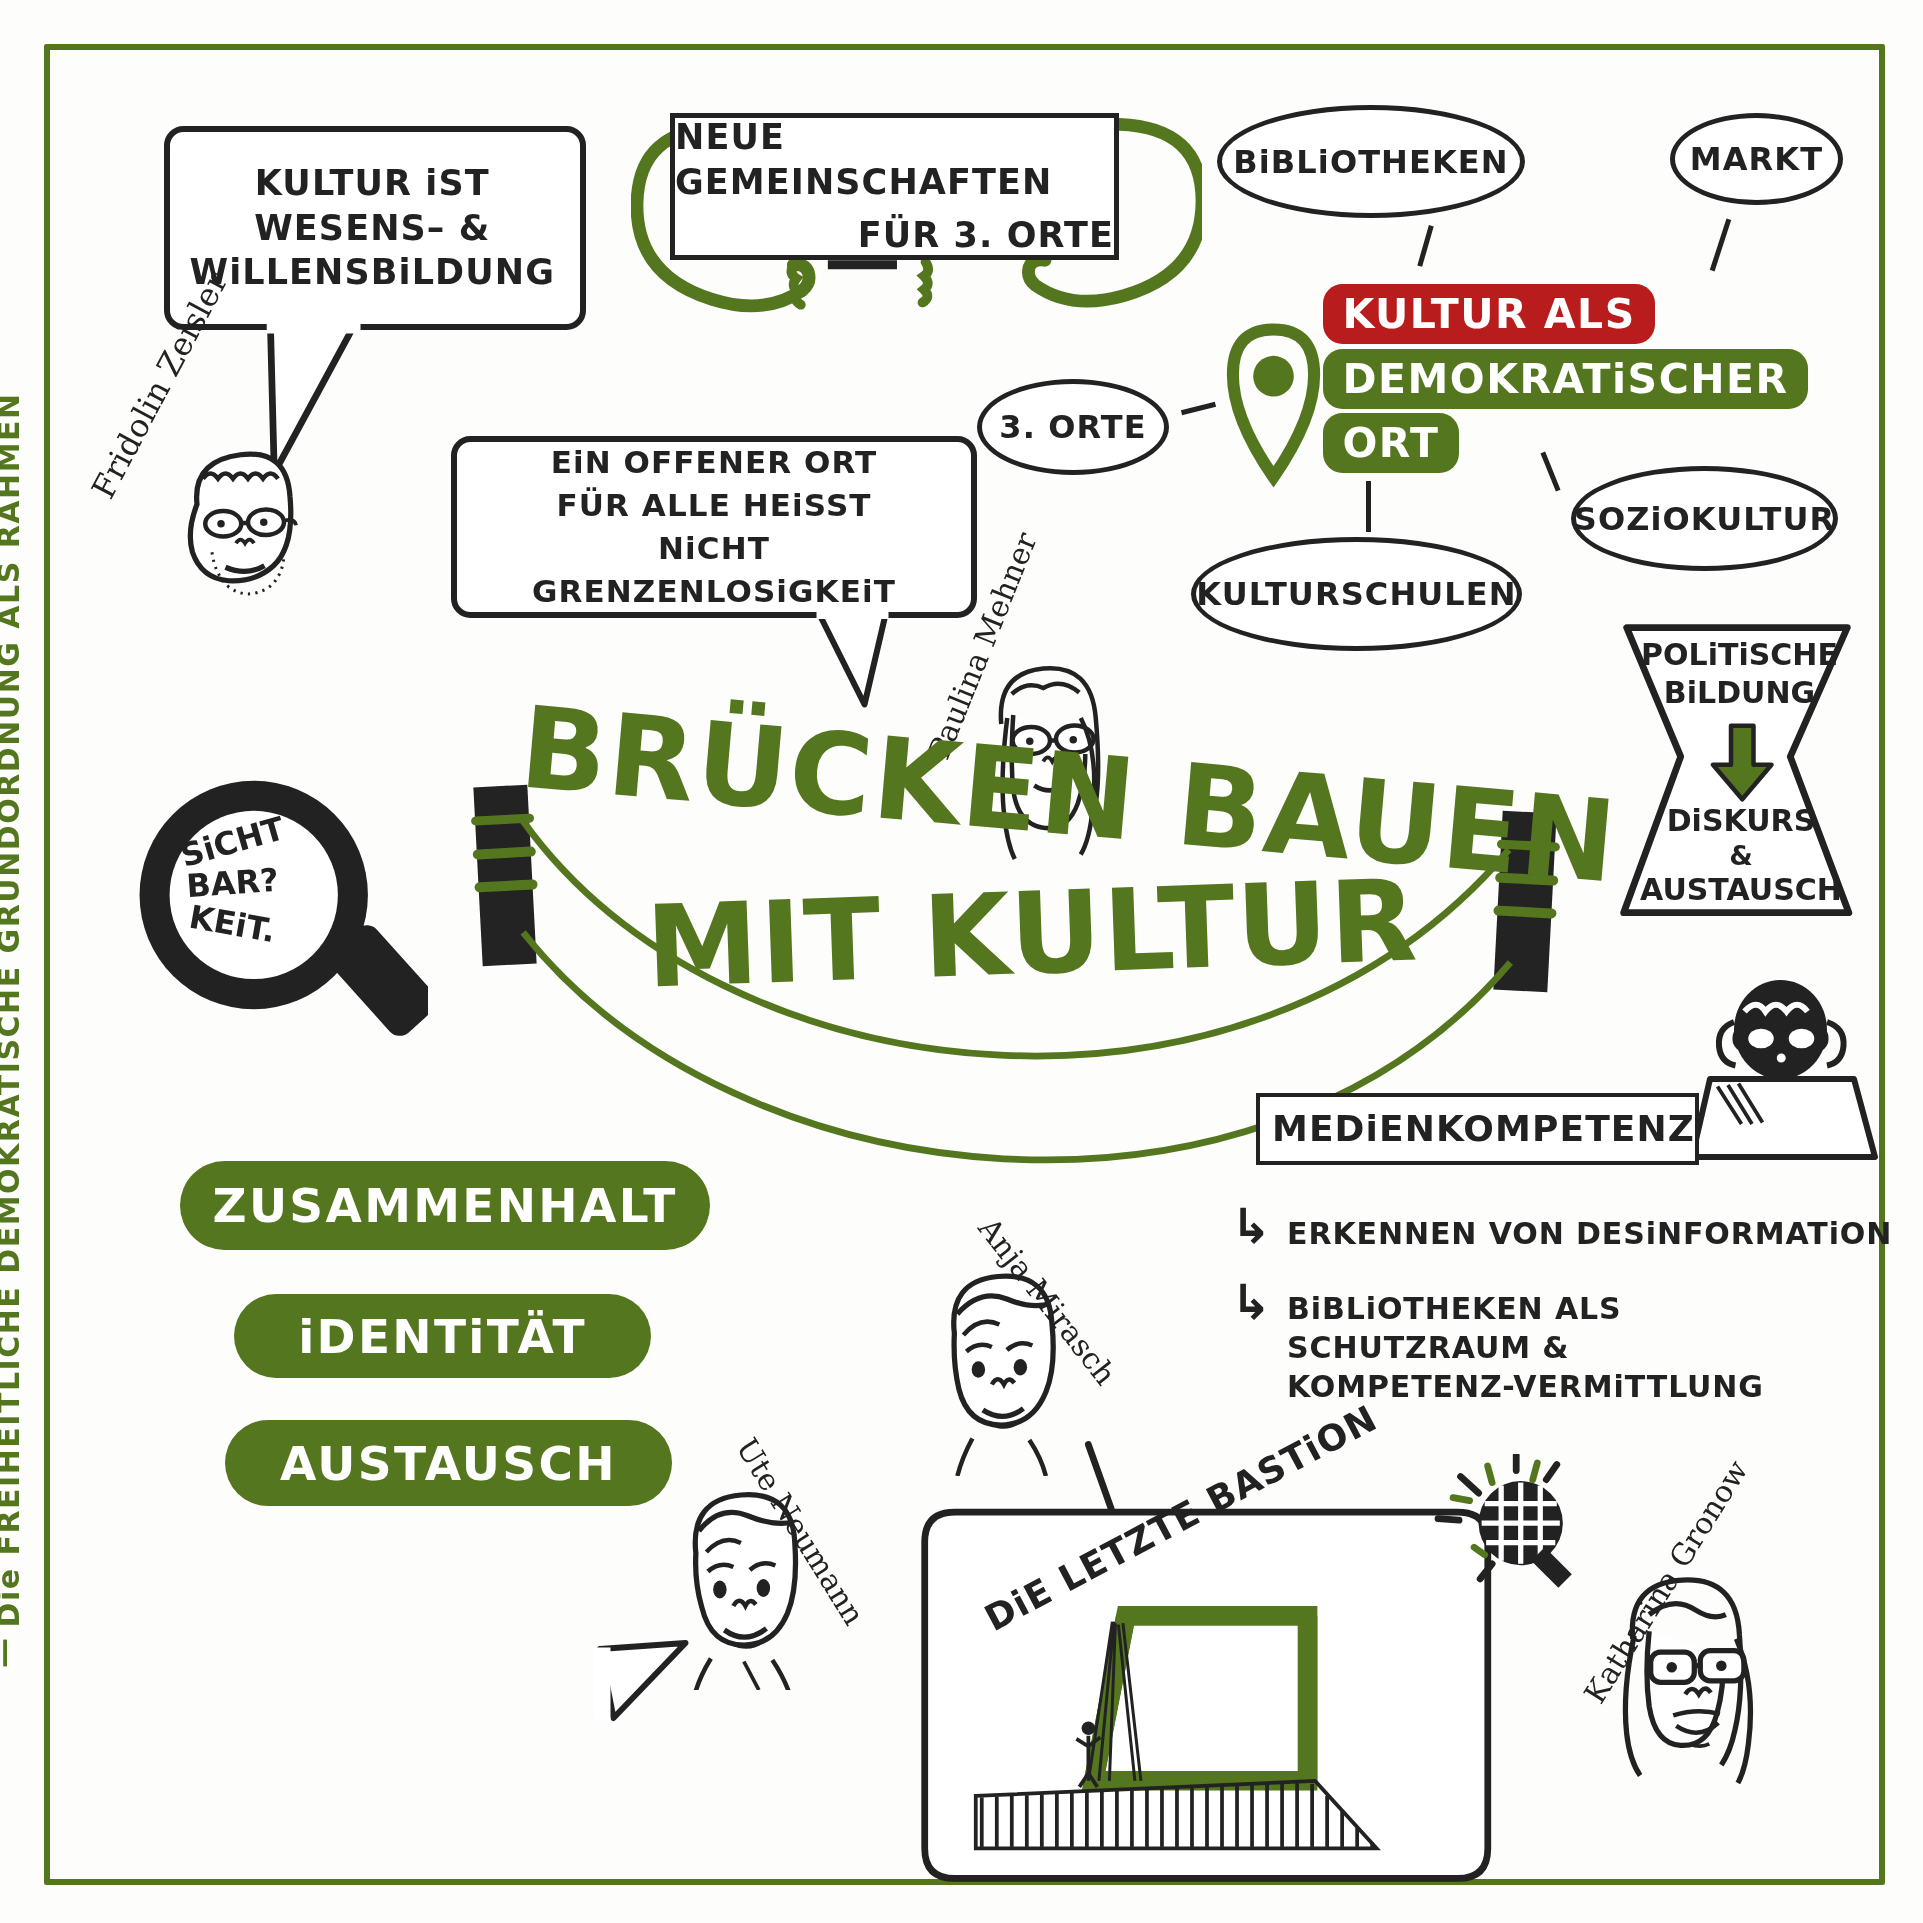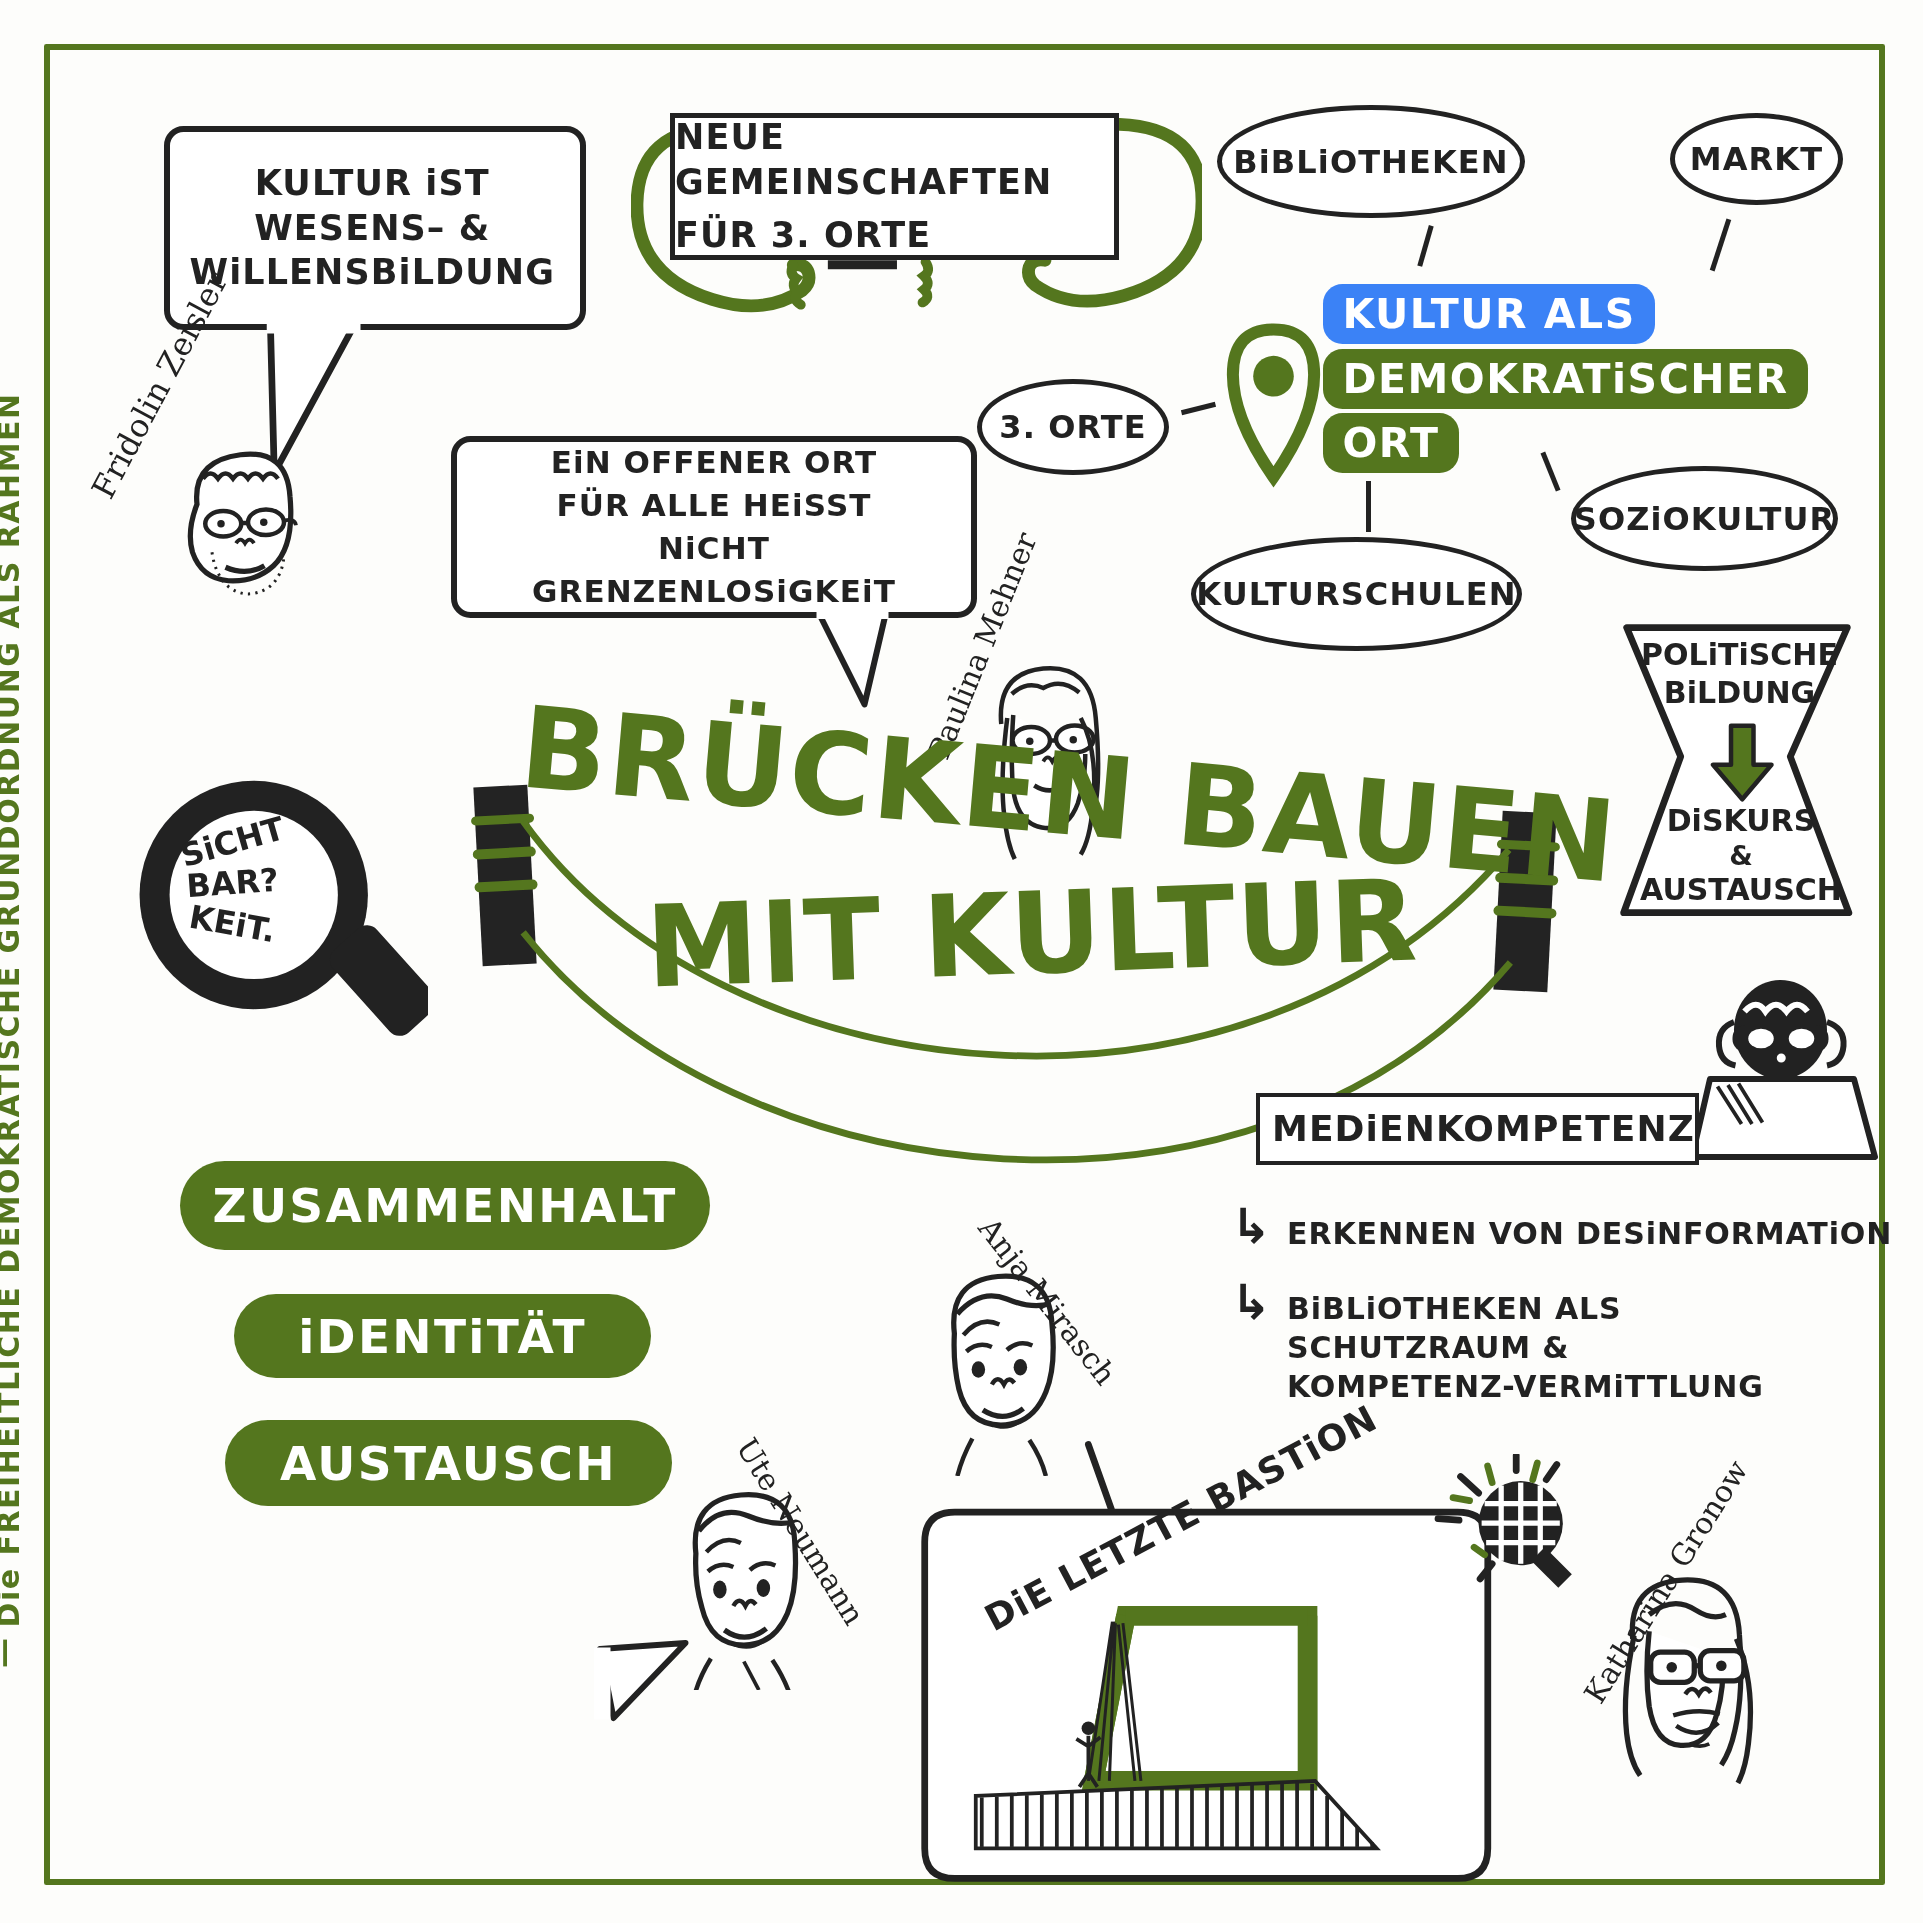--- a/index.html
+++ b/index.html
@@ -186,21 +186,21 @@
   </div>
   <div class="namearc" style="left:84px;top:487px;transform:rotate(-62deg);transform-origin:0 0;font-size:32px;">Fridolin Zeisler</div>
 
   <svg style="position:absolute;left:631px;top:98px;" width="571" height="218" viewBox="0 0 760 290">
     <path d="M120 40 q-110 0 -112 100 q-2 96 100 128 q70 22 120 -12 q12 -10 8 -24 q-4 -12 -20 -10" fill="none" stroke="#54761e" stroke-width="17" stroke-linecap="round"></path>
     <path d="M650 35 q110 4 110 102 q0 96 -104 126 q-70 20 -118 -14 q-12 -10 -8 -24 q5 -12 21 -9" fill="none" stroke="#54761e" stroke-width="17" stroke-linecap="round"></path>
     <path d="M216 222 q-6 12 4 18 q-8 10 2 18 q-8 10 4 17" fill="none" stroke="#54761e" stroke-width="13" stroke-linecap="round"></path>
     <path d="M392 218 q8 12 -2 19 q10 10 0 18 q10 10 -2 17" fill="none" stroke="#54761e" stroke-width="13" stroke-linecap="round"></path>
     <path d="M262 222 h92" stroke="#222" stroke-width="12"></path>
   </svg>
-  <div class="boxline" style="left:670px;top:113px;width:449px;height:147px;border-width:5.3px;flex-direction:column;justify-content:center;align-items:flex-start;">
+  <div class="boxline" style="left:670px;top:113px;width:449px;height:147px;border-width:5.3px;flex-direction:column;justify-content:center;align-items:flex-end;">
     <div class="hand" style="font-size:35px;">NEUE GEMEINSCHAFTEN</div>
     <div class="hand" style="font-size:35px;margin-top:9px;">FÜR 3. ORTE</div>
   </div>
 
   <div class="ellipse" style="left:1217px;top:105px;width:308px;height:113px;">
     <span style="font-size:32px;">BiBLiOTHEKEN</span>
   </div>
   <div class="ellipse" style="left:1670px;top:113px;width:173px;height:92px;">
     <span style="font-size:32px;">MARKT</span>
   </div>
@@ -219,21 +219,21 @@
   <div class="connector" style="left:1181px;top:406px;width:35px;height:5.3px;transform:rotate(-14deg);"></div>
   <div class="connector" style="left:1548px;top:451px;width:5.3px;height:41px;transform:rotate(-22deg);"></div>
   <div class="connector" style="left:1366px;top:481px;width:5.3px;height:51px;"></div>
 
   <svg style="position:absolute;left:1217px;top:316px;" width="113" height="173" viewBox="0 0 150 230">
     <path d="M75 18 q54 0 54 60 q0 58 -54 136 q-54 -78 -54 -136 q0 -60 54 -60z" fill="none" stroke="#54761e" stroke-width="16"></path>
     <circle cx="75" cy="80" r="27" fill="#54761e"></circle>
   </svg>
 
   <div style="position:absolute;left:1323px;top:284px;width:526px;">
-    <div style="display:inline-block;background:#3b82f6;color:#fff;border-radius:19.5px;padding:6px 19.5px;font-family:'DejaVu Sans',sans-serif;font-weight:700;font-size:41px;letter-spacing:1.5px;">KULTUR ALS</div>
+    <div style="display:inline-block;background:#b91c1c;color:#fff;border-radius:19.5px;padding:6px 19.5px;font-family:'DejaVu Sans',sans-serif;font-weight:700;font-size:41px;letter-spacing:1.5px;">KULTUR ALS</div>
     <div style="display:inline-block;background:#54761e;color:#fff;border-radius:19.5px;padding:6px 19.5px;margin-top:4.5px;font-family:'DejaVu Sans',sans-serif;font-weight:700;font-size:41px;letter-spacing:1.5px;">DEMOKRATiSCHER</div>
     <div style="display:inline-block;background:#54761e;color:#fff;border-radius:19.5px;padding:6px 19.5px;margin-top:4.5px;font-family:'DejaVu Sans',sans-serif;font-weight:700;font-size:41px;letter-spacing:1.5px;">ORT</div>
   </div>
 
   <div class="bubble" style="left:451px;top:436px;width:526px;height:182px;">
     <div class="txt hand" style="font-size:31px;line-height:1.38;">
       <div>EiN OFFENER ORT</div>
       <div>FÜR ALLE HEiSST</div>
       <div>NiCHT GRENZENLOSiGKEiT</div>
     </div>

